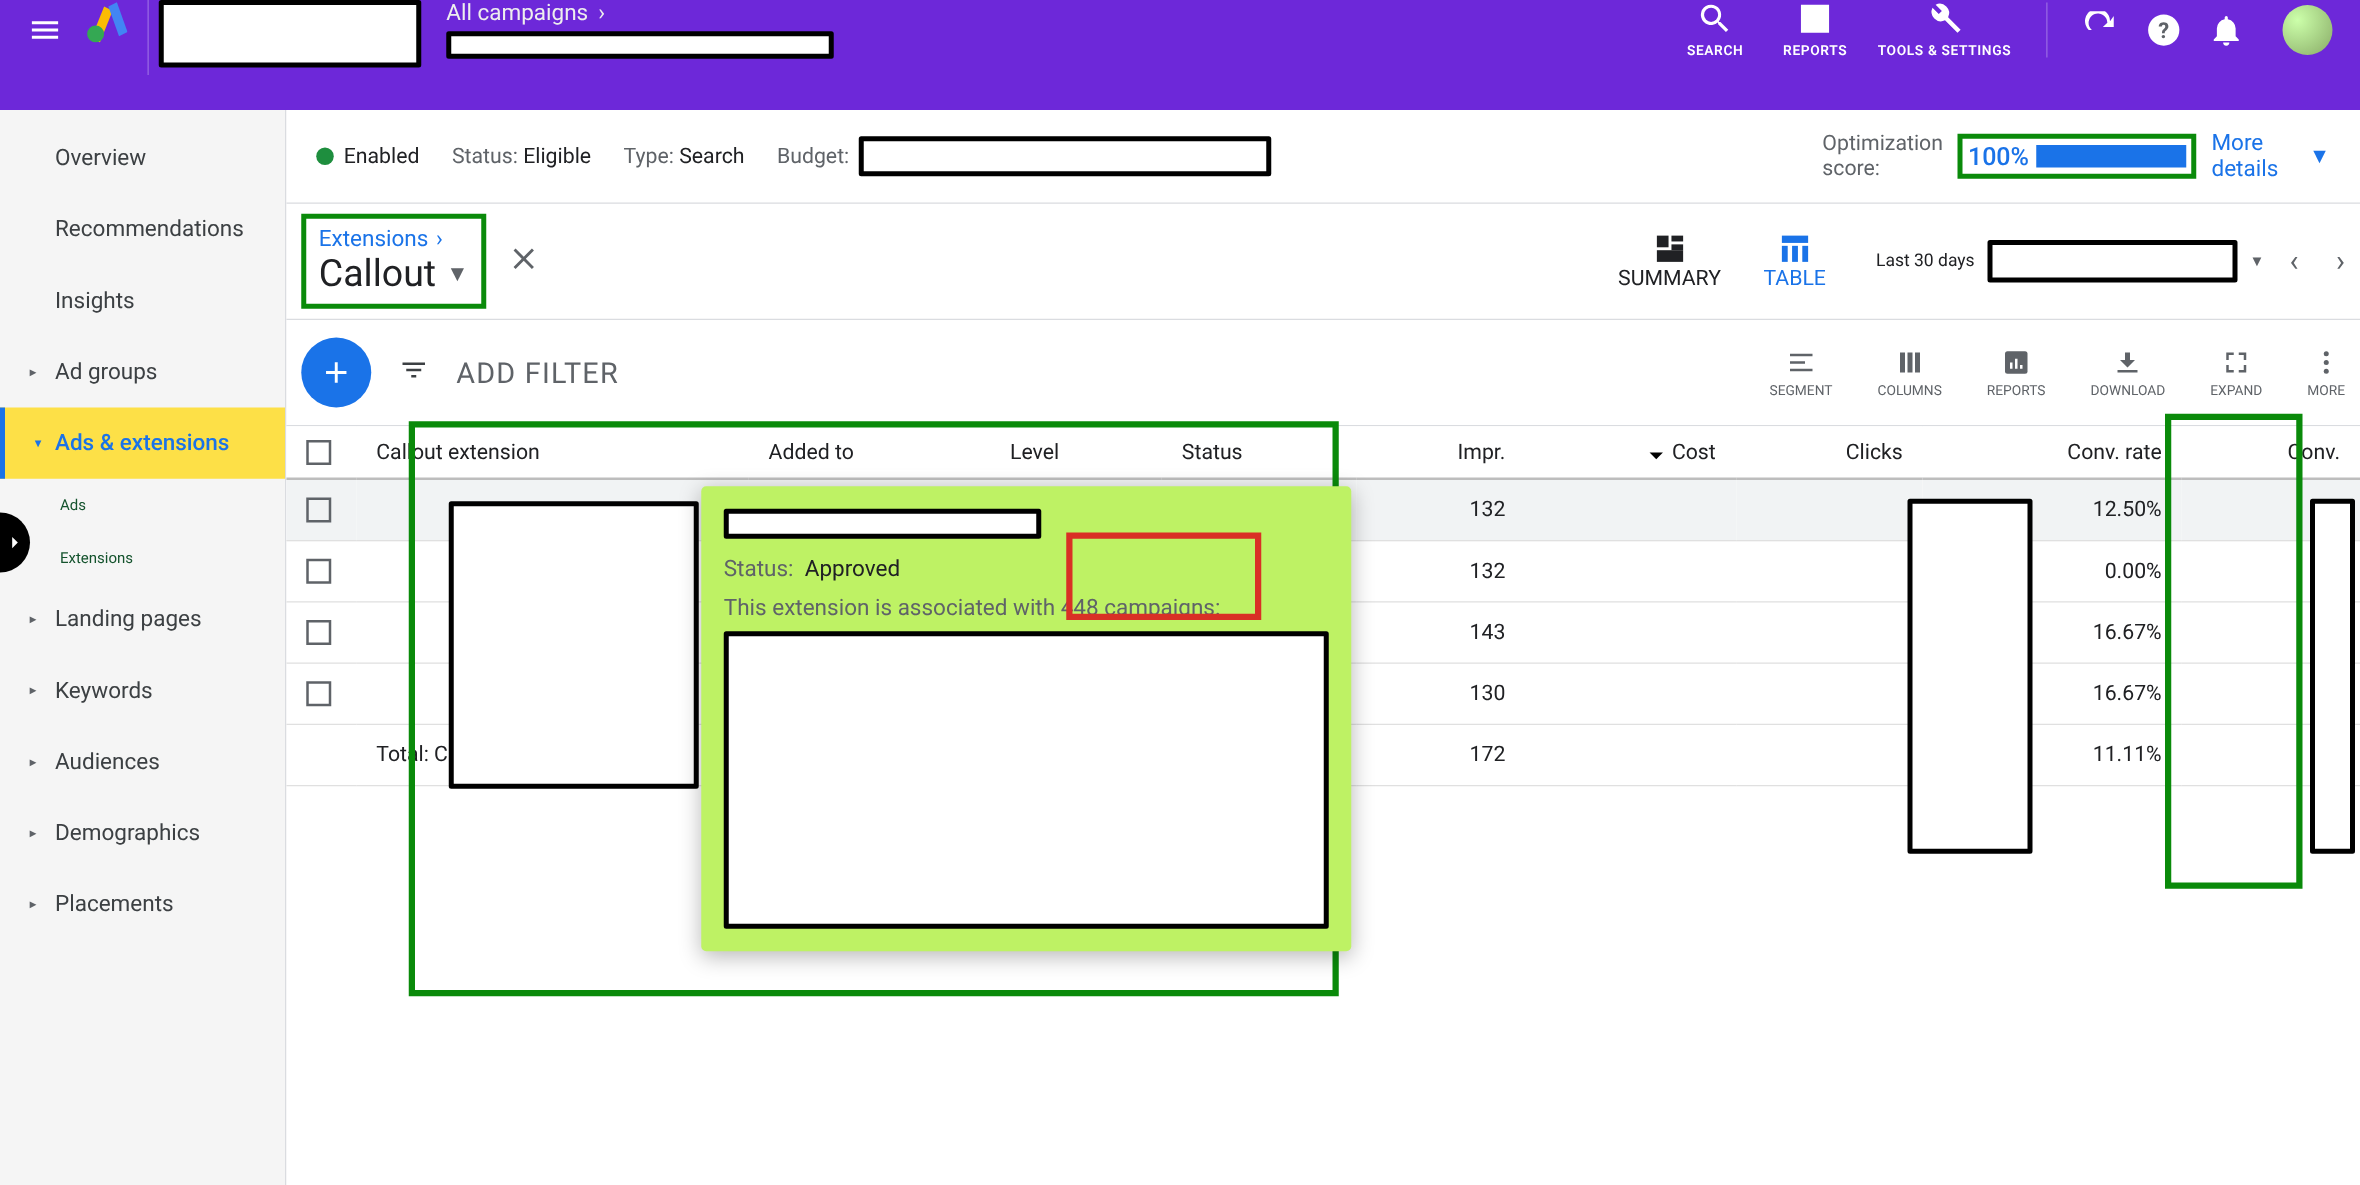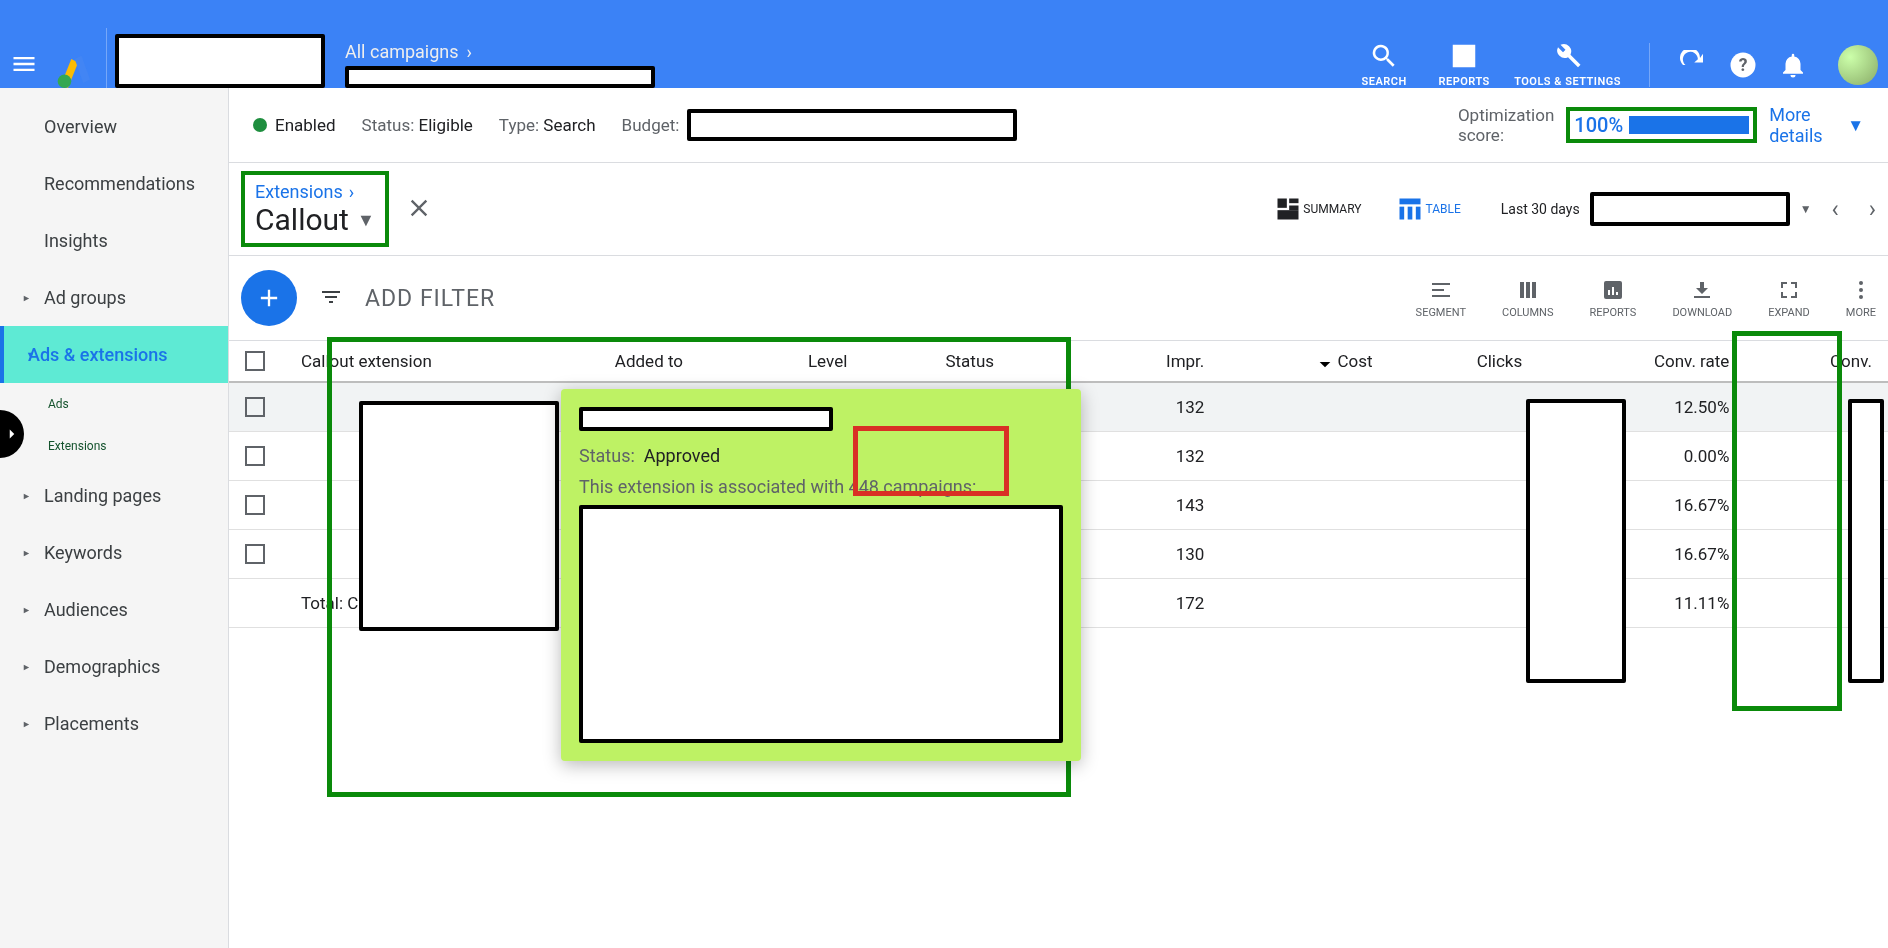--- a/index.html
+++ b/index.html
@@ -1,17 +1,17 @@
 <!DOCTYPE html>
 <html><head>
 <meta charset="utf-8">
 <style>
   * { box-sizing: border-box; margin: 0; padding: 0; }
   body { font-family: Roboto, Arial, sans-serif; font-size: 14px; color: #202124; background: #fff; overflow: hidden; }
-  .header { background: #3b82f6; height: 88px; display: flex; align-items: flex-end; padding: 0 0; color: #fff; }
+  .header { background: #6d28d9; height: 88px; display: flex; align-items: flex-start; padding: 0 12px; color: #fff; }
   .hamburger { width: 48px; height: 48px; display: flex; align-items: center; justify-content: center; cursor: pointer; }
   .hamburger svg { fill: #fff; width: 28px; height: 28px; }
   .logo { width: 34px; height: 34px; margin: 0 8px; }
   .vsep { width: 1px; height: 60px; background: rgba(255,255,255,0.3); margin: 0 8px; }
   .blackbox { background: #fff; border: 4px solid #000; border-radius: 2px; }
   .header .blackbox.acct { width: 210px; height: 54px; }
   .header-right-spacer { flex: 1; }
   .header-crumb { display: flex; flex-direction: column; margin-left: 20px; }
   .crumb-top { display: flex; align-items: center; color: #eee; font-size: 18px; }
   .crumb-top .chev { margin-left: 8px; }
@@ -20,40 +20,40 @@
   .tool-btn { display: flex; flex-direction: column; align-items: center; justify-content: center; cursor: pointer; min-width: 60px; }
   .tool-btn svg { fill: #fff; width: 30px; height: 30px; }
   .tool-label { font-size: 11px; font-weight: 600; margin-top: 4px; letter-spacing: 0.5px; }
   .avatar { width: 40px; height: 40px; border-radius: 50%; background: radial-gradient(circle at 30% 30%, #cfa, #8a6); margin-left: 10px; }
   .icon-plain { width: 30px; height: 30px; fill: #fff; cursor: pointer; }
   .app { display: flex; height: calc(100vh - 88px); }
   .sidebar { width: 228px; background: #f5f5f5; padding-top: 10px; overflow-y: auto; }
   .side-item { padding: 18px 20px 18px 44px; font-size: 18px; cursor: pointer; color: #3c4043; position: relative; }
   .side-item.expandable::before { content: "►"; position: absolute; left: 22px; top: 50%; transform: translateY(-50%); font-size: 9px; color: #5f6368; }
   .side-item.expanded::before { content: "▼"; position: absolute; left: 22px; top: 50%; transform: translateY(-50%); font-size: 9px; color: #1a73e8; }
-  .side-item.active { background: #5eead4; color: #1a73e8; font-weight: 500; border-left: 4px solid #1a73e8; padding-left: 24px; }
+  .side-item.active { background: #fde047; color: #1a73e8; font-weight: 500; border-left: 4px solid #1a73e8; padding-left: 40px; }
   .side-sub { padding: 14px 20px 14px 48px; font-size: 12px; cursor: pointer; color: #14532d; }
   .expand-tab { position: absolute; left: 0; top: 50%; width: 24px; height: 48px; background: #000; color:#fff; border-radius: 0 24px 24px 0; display:flex; align-items:center; justify-content:center; z-index:20; cursor:pointer; }
   .expand-tab svg { fill:#fff; width:18px; }
   .content { flex: 1; overflow: auto; position: relative; border-left:1px solid #dadce0; }
   .campaign-bar { display: flex; align-items: center; padding: 16px 24px; border-bottom: 1px solid #dadce0; gap: 26px; font-size: 17px; }
   .status-dot { width: 14px; height: 14px; border-radius: 50%; background: #1e8e3e; display: inline-block; margin-right: 8px; }
   .muted { color: #5f6368; }
   .opt-score { margin-left: auto; display:flex; align-items:center; gap: 12px; }
   .opt-score-val { border: 4px solid #0a8a0a; padding: 2px 4px; display:flex; align-items:center; gap:6px; color:#1a73e8; font-size:20px; font-weight:500; }
   .opt-bar { width: 120px; height: 18px; background: #1a73e8; }
   .link { color: #1a73e8; cursor: pointer; font-size: 18px; }
   .blue-chev { color:#1a73e8; margin-left:6px; }
   .ext-bar { display:flex; align-items:center; padding: 8px 12px; border-bottom:1px solid #dadce0; position:relative; }
   .ext-crumb { border:4px solid #0a8a0a; padding:6px 10px; display:inline-block; }
   .ext-crumb .row1 { color:#1a73e8; font-size:18px; display:flex; align-items:center; gap:6px; }
   .ext-crumb .row2 { font-size:30px; display:flex; align-items:center; gap:8px; }
   .ext-close { margin-left: 16px; cursor:pointer; }
   .view-toggle { margin-left:auto; display:flex; gap:34px; align-items:flex-start; }
-  .view-opt { display:flex; flex-direction:row; align-items:center; font-size:12px; cursor:pointer; }
+  .view-opt { display:flex; flex-direction:column; align-items:center; font-size:17px; cursor:pointer; }
   .view-opt.active { color:#1a73e8; }
   .date-range { display:flex; align-items:center; gap:10px; margin-left:40px; }
   .filter-bar { display:flex; align-items:center; padding: 14px 12px; border-bottom:1px solid #dadce0; gap:22px; }
   .fab { width:56px; height:56px; border-radius:50%; background:#1a73e8; display:flex; align-items:center; justify-content:center; cursor:pointer; }
   .fab svg { fill:#fff; width:28px; }
   .filter-icon svg { fill:#5f6368; width:24px; }
   .add-filter { font-size:23px; color:#5f6368; letter-spacing:1px; cursor:text; flex:1; }
   .table-tools { display:flex; gap:36px; align-items:flex-start; }
   .tt { display:flex; flex-direction:column; align-items:center; font-size:11px; color:#5f6368; cursor:pointer;}
   .tt svg { fill:#5f6368; width:24px; margin-bottom:4px; }

